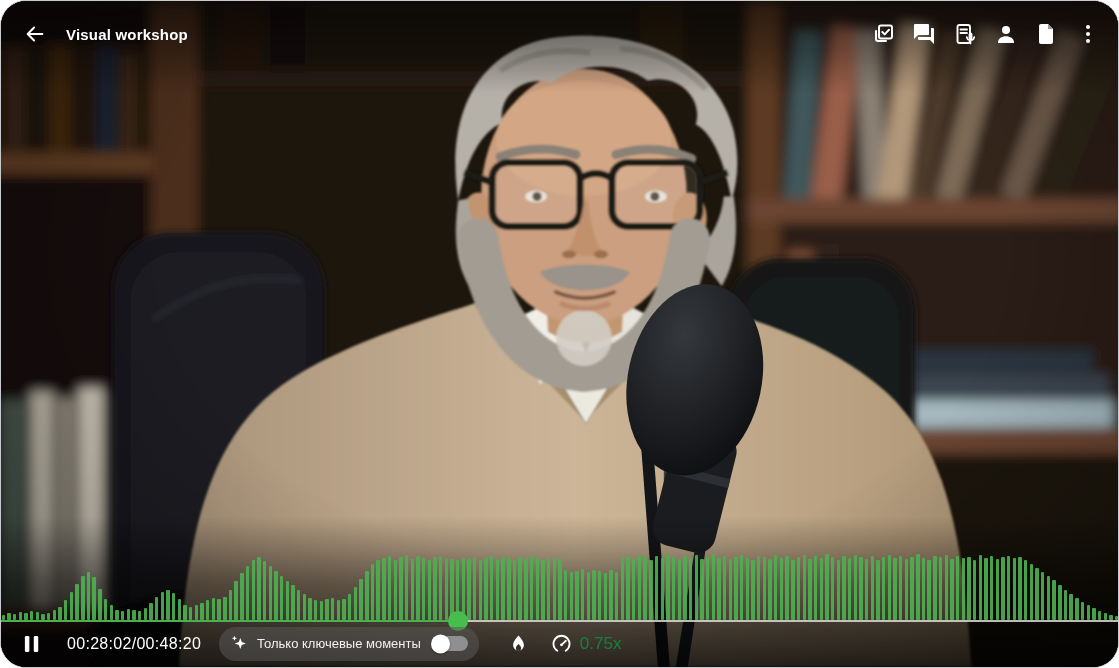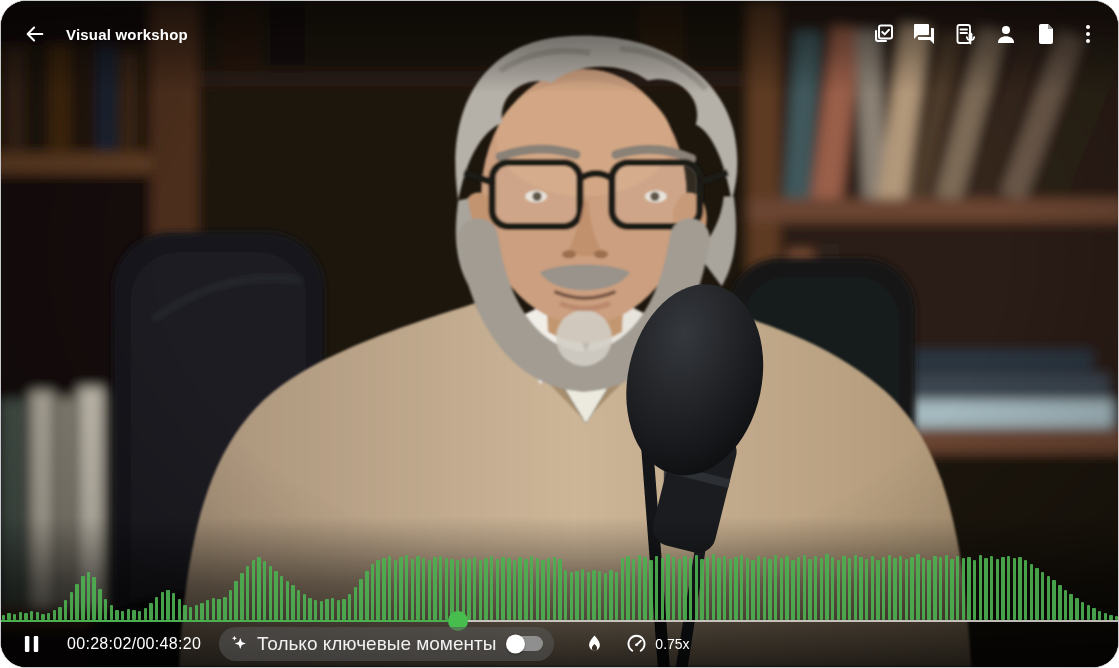--- a/index.html
+++ b/index.html
@@ -33,27 +33,27 @@
   .baseline.rest { right:0; background:rgba(222,217,211,0.85); }
   .playhead { position:absolute; bottom:-11px; width:20px; height:20px; border-radius:50%;
     background:var(--playhead-green,#47bd4e); cursor:grab; z-index:22; }
 
   
   .controls { position:absolute; left:0; right:0; bottom:0; height:47px; display:flex; align-items:center; z-index:30; color:#fff; }
   .pause-btn { margin-left:22px; width:18px; height:20px; }
   .time { margin-left:26px; font-size:16px; color:#ffffff; letter-spacing:.3px; white-space:nowrap; }
   .pill { margin-left:18px; height:34px; display:flex; align-items:center; gap:8px;
     padding:0 11px; border-radius:17px; background:rgba(88,88,88,0.55); cursor:pointer; }
-  .pill-label { font-size:19px; color:#f1f1f1; white-space:nowrap; }
+  .pill-label { font-size:13px; color:#f1f1f1; white-space:nowrap; }
   .toggle { position:relative; width:36px; height:15px; border-radius:8px; background:#8f8f8f; margin-left:3px; cursor:pointer; flex:none; }
   .toggle .knob { position:absolute; top:50%; left:-1px; transform:translateY(-50%); width:19px; height:19px;
     border-radius:50%; background:#ffffff; box-shadow:0 1px 2px rgba(0,0,0,.4); }
   .flame-btn { margin-left:30px; width:20px; height:22px; }
   .speed-btn { margin-left:22px; display:flex; align-items:center; gap:8px; background:none; border:none; cursor:pointer; }
-  .speed-label { font-size:14px; color:#ffffff; }
+  .speed-label { font-size:17px; color:#15803d; }
 </style>
 </head>
 <body>
 
 <div class="screen">
 
   <svg class="scene" viewBox="0 0 1119 668" preserveAspectRatio="none">
     <defs>
       <filter id="b6" x="-10%" y="-10%" width="120%" height="120%">
           <feGaussianBlur stdDeviation="6"></feGaussianBlur>

